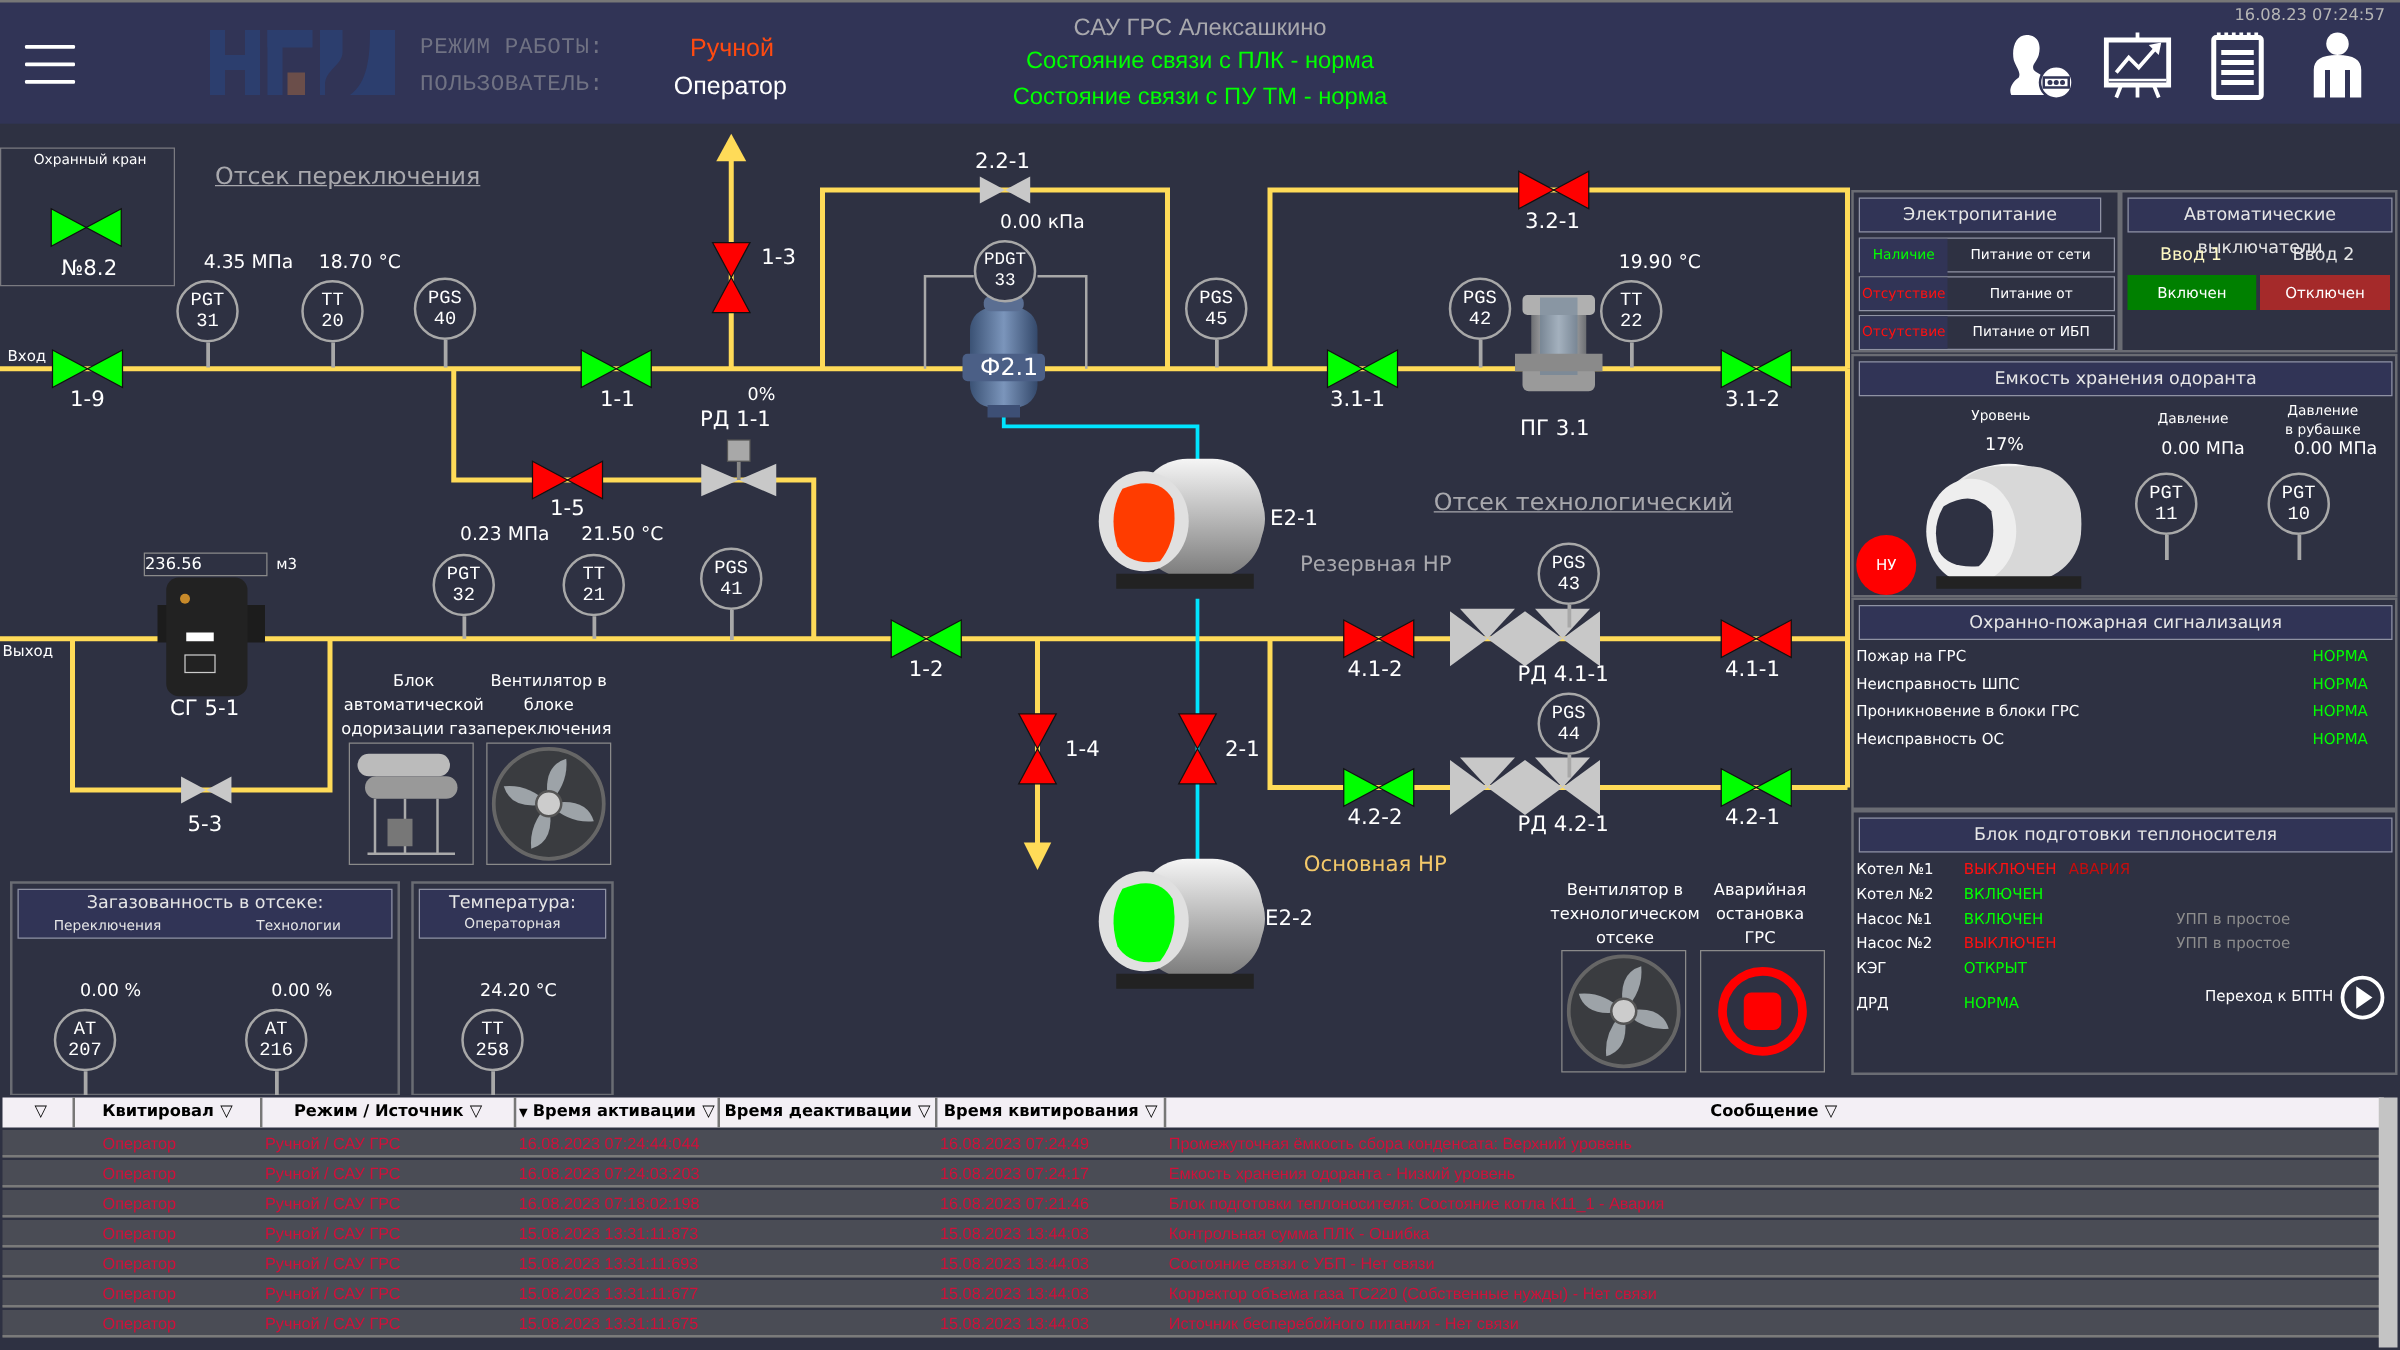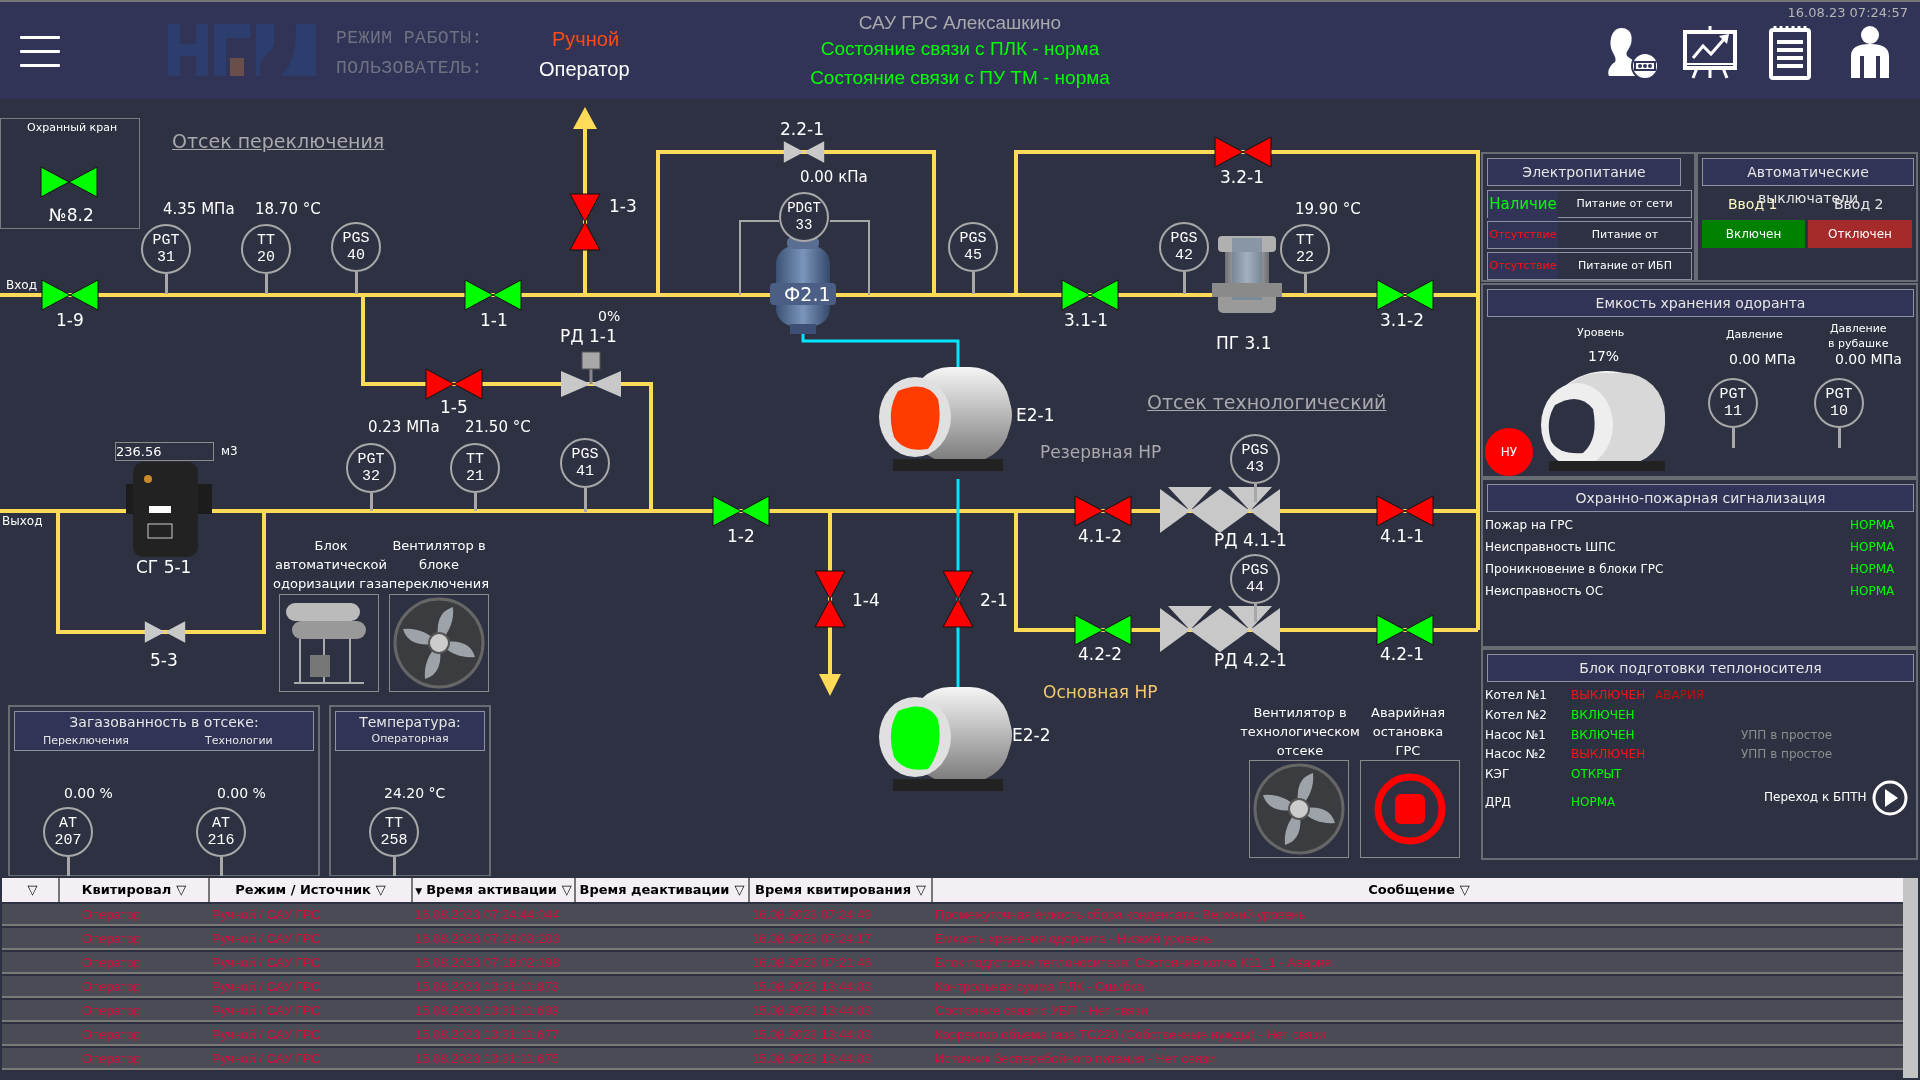--- a/index.html
+++ b/index.html
@@ -381,21 +381,21 @@
       <div style="font-size:11px;margin-top:2px">Операторная</div>
     </div>
     <div class="val" style="left:53px;top:78px;font-size:14px">24.20 °C</div>
     <div class="inst" style="left:38px;top:100px"><span>TT</span><br><span>258</span><div class="stem" style="height:20px"></div></div>
   </div>
 
   <div class="rp" style="left:1481px;top:152px;width:215px;height:130px">
     <div class="rp-title" style="left:4px;top:4px;width:194px;height:28px;line-height:26px">Электропитание</div>
     <div id="power-rows">
         <div class="abs" style="left:4px;top:36px;width:205px;height:28px;border:1px solid #8f92a3;background:#2e3142">
-          <div class="abs" style="left:0;top:0;width:70px;height:42px;background:#313456;text-align:center;line-height:26px;font-size:15px;color:#00ff00">Наличие</div>
+          <div class="abs" style="left:0;top:0;width:70px;height:42px;background:#313456;text-align:center;line-height:26px;font-size:11px;color:#00ff00">Наличие</div>
           <div class="abs" style="left:70px;top:0;width:133px;height:26px;text-align:center;line-height:26px;font-size:11px;color:#fff">Питание от сети</div>
         </div>
         <div class="abs" style="left:4px;top:67px;width:205px;height:28px;border:1px solid #8f92a3;background:#2e3142">
           <div class="abs" style="left:0;top:0;width:70px;height:26px;background:#313456;text-align:center;line-height:26px;font-size:11px;color:#ff1010">Отсутствие</div>
           <div class="abs" style="left:70px;top:0;width:134px;height:26px;text-align:center;line-height:26px;font-size:11px;color:#fff">Питание от генератора</div>
         </div>
         <div class="abs" style="left:4px;top:98px;width:205px;height:28px;border:1px solid #8f92a3;background:#2e3142">
           <div class="abs" style="left:0;top:0;width:70px;height:26px;background:#313456;text-align:center;line-height:26px;font-size:11px;color:#ff1010">Отсутствие</div>
           <div class="abs" style="left:70px;top:0;width:134px;height:26px;text-align:center;line-height:26px;font-size:11px;color:#fff">Питание от ИБП</div>
         </div>

